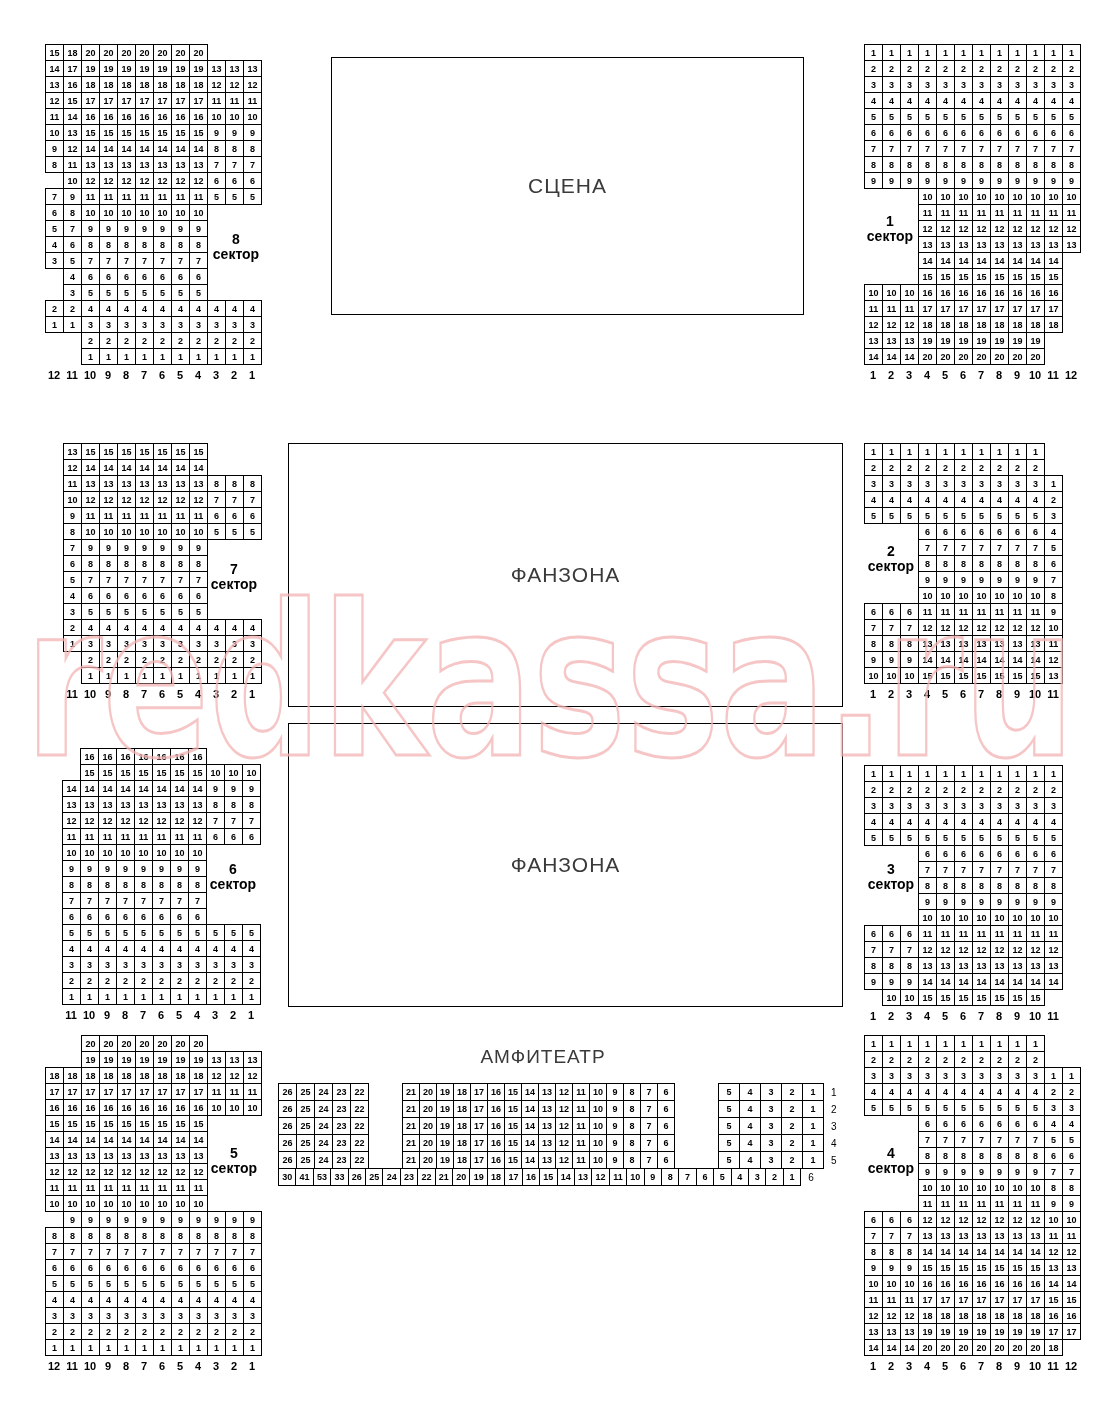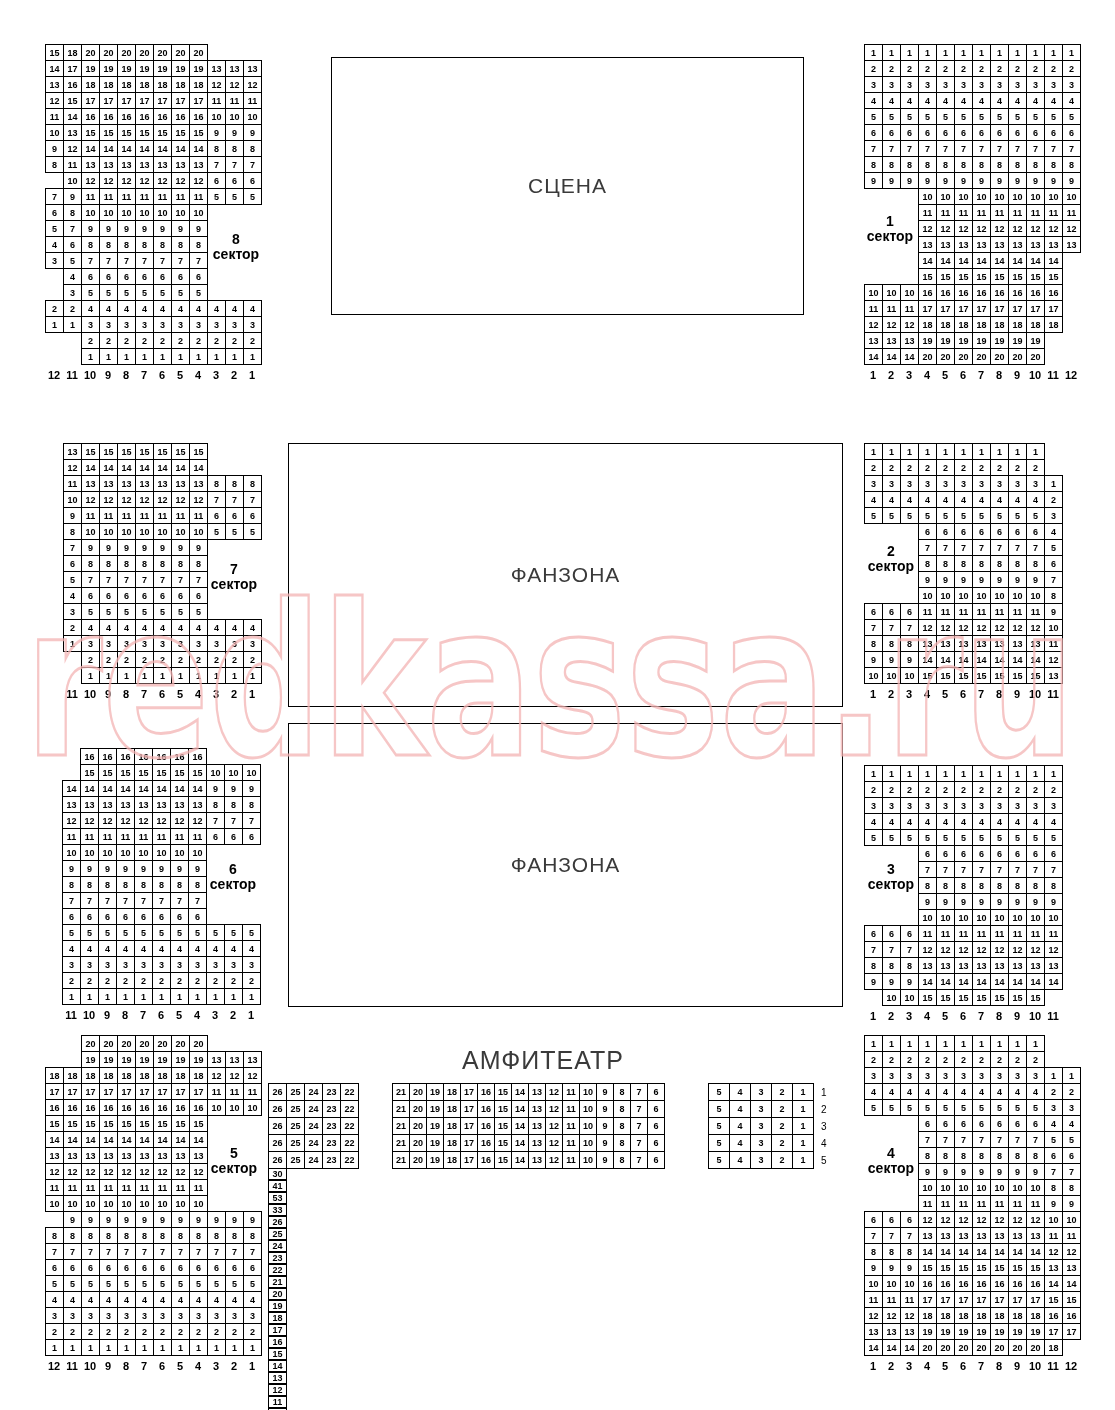--- a/index.html
+++ b/index.html
@@ -6,21 +6,21 @@
   body{width:1115px;height:1410px;position:relative;overflow:hidden;
        font-family:"Liberation Sans",sans-serif;}
   
   .zonebox{position:absolute;border:1px solid #000;background:#fff;
            display:flex;align-items:center;justify-content:center;}
   .zonelabel{font-size:21px;color:#3a3a3a;letter-spacing:1px;}
   #stage-box{left:331px;top:57px;width:471px;height:256px;}
   #fanzone-box{left:288px;top:443px;width:553px;height:262px;text-align:center;}
   #dancefloor-box{left:288px;top:723px;width:553px;height:282px;}
   #amphitheater-title{position:absolute;left:288px;top:1046px;width:510px;
-           text-align:center;font-size:25px;color:#3a3a3a;letter-spacing:1px;}
+           text-align:center;font-size:19px;color:#3a3a3a;letter-spacing:1px;}
   
   .sector{position:absolute;}
   .srow{display:flex;margin-bottom:-1px;height:17px;}
   .cell{box-sizing:border-box;width:19px;height:17px;margin-right:-1px;
         border:1px solid #000;background:#fff;
         display:flex;align-items:center;justify-content:center;
         font-size:9px;font-weight:bold;color:#000;}
   .cell.empty{border-color:transparent;background:transparent;}
   .footer{margin-top:5px;height:14px;}
   .collabel{width:18px;text-align:center;font-size:11px;font-weight:bold;color:#000;}
@@ -37,28 +37,28 @@
             line-height:15px;color:#000;}
   #label-s8{left:190px;top:232px;width:92px;}
   #label-s1{left:862px;top:214px;width:56px;}
   #label-s7{left:188px;top:562px;width:92px;}
   #label-s2{left:864px;top:544px;width:54px;}
   #label-s6{left:187px;top:862px;width:92px;}
   #label-s3{left:864px;top:862px;width:54px;}
   #label-s5{left:188px;top:1146px;width:92px;}
   #label-s4{left:864px;top:1146px;width:54px;}
   
-  #amphitheater{position:absolute;left:268px;top:1083px;}
+  #amphitheater{position:absolute;left:278px;top:1083px;}
   .arow{display:flex;margin-bottom:-1px;height:18px;}
   .acell{box-sizing:border-box;height:18px;margin-right:-1px;border:1px solid #000;
          background:#fff;display:flex;align-items:center;justify-content:center;
          font-size:9px;font-weight:bold;color:#000;}
   .aw18{width:19px;} .aw17{width:18px;} .aw21{width:22px;}
   .asp1{width:34px;} .asp2{width:44px;}
-  .arow6{width:544px;flex-direction:column;}
+  .arow6{width:544px;}
   .arow6 .acell{flex:1 1 0;min-width:0;}
   .arowlabel{margin-left:8px;width:14px;font-size:10px;color:#000;
              display:flex;align-items:center;}
   
   #watermark{position:absolute;left:0;top:0;width:1115px;height:1410px;
              pointer-events:none;z-index:40;}
 </style>
 </head>
 <body>
 

